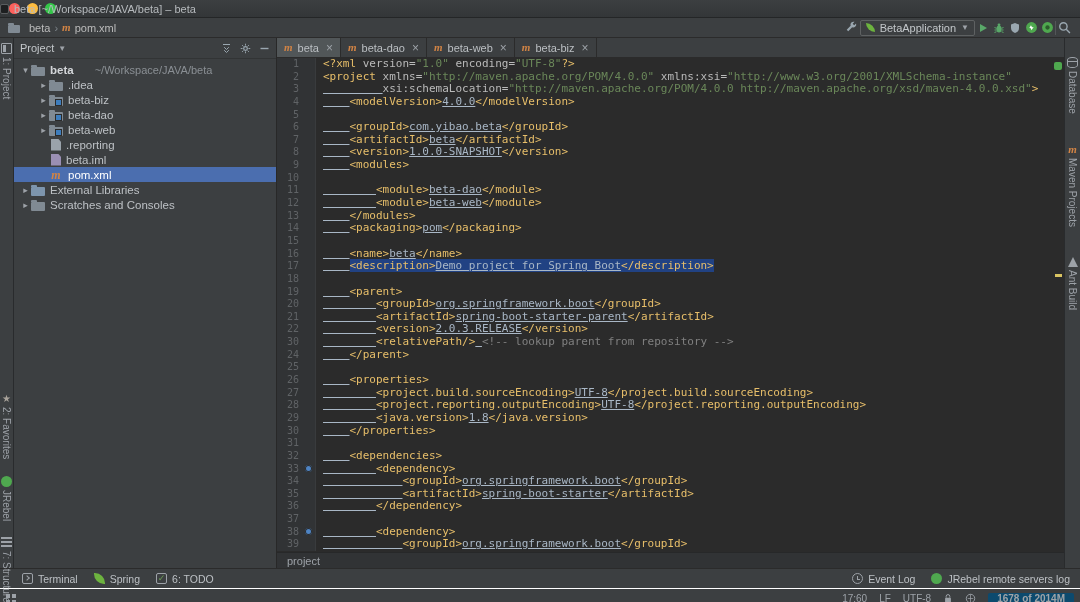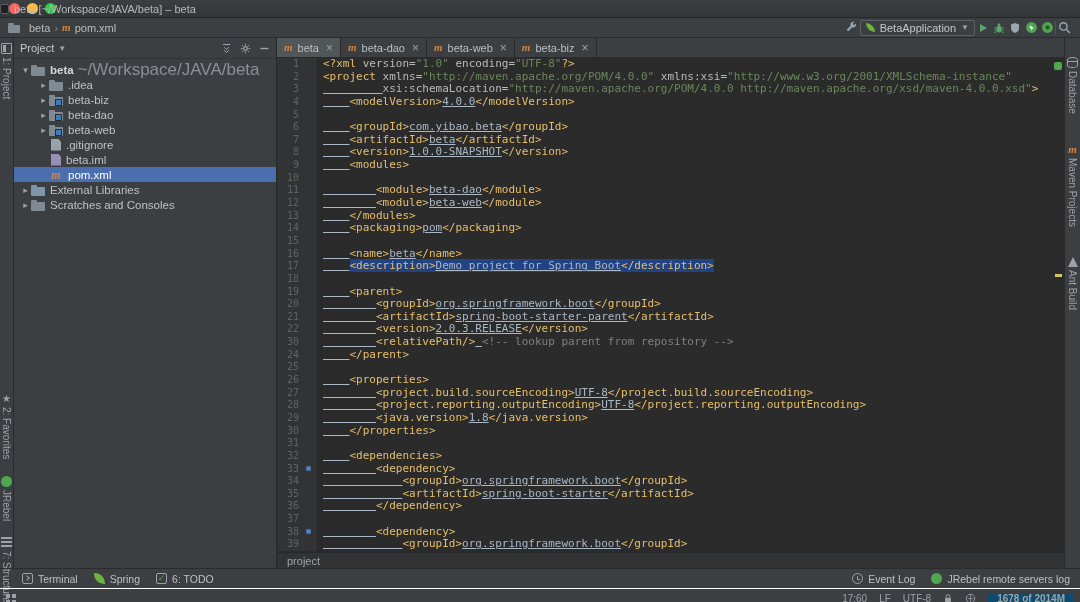--- a/index.html
+++ b/index.html
@@ -71,21 +71,21 @@
   .fic-folder::before, .fic-module::before, .fic-libs::before, .fic-scratch::before {
     content:""; position:absolute; top:-2px; left:0; width:6px; height:2px; background:#808a93; border-radius:1px 1px 0 0; }
   .fic-module::after { content:""; position:absolute; right:1px; bottom:0; width:5px; height:5px; background:#3d7dbd; border:1px solid #2b2b2b; }
   .fic-libs { background:#7d95ad; } .fic-libs::before { background:#7d95ad; }
   .fic-text, .fic-iml { width:10px; height:12px; margin-left:2px; background:#9aa3ab;
     clip-path:polygon(0 0,70% 0,100% 28%,100% 100%,0 100%); }
   .fic-iml { background:#9a8fb4; }
   .fic-maven { text-align:center; font-family:"Liberation Serif",serif; font-style:italic; font-weight:bold; color:#d28445; font-size:12px; line-height:12px; }
   .tlabel { color:#bdc1c5; font-size:11.5px; }
   .tlabel.bold { font-weight:bold; color:#d3d6d9; }
-  .tpath { color:#8a8f94; margin-left:4px; font-size:17px; }
+  .tpath { color:#8a8f94; margin-left:21px; font-size:11px; }
 
   
   .editor { flex:1; display:flex; flex-direction:column; position:relative; min-width:0; }
   .tabbar { height:20px; background:#3c3f41; border-bottom:1px solid #2b2b2b; display:flex; flex:none; }
   .tab { display:flex; align-items:center; gap:5px; padding:0 7px; border-right:1px solid #2b2b2b; color:#bbbfc3; font-size:11px; cursor:default; }
   .tab.active { background:#515658; }
   .tab-close { color:#9da2a8; font-size:12px; margin-left:2px; }
   .lines { flex:1; background:#2b2b2b; overflow:hidden; position:relative; }
   .line { display:flex; height:12.65px; line-height:12.65px; white-space:pre;
     font-family:"DejaVu Sans Mono", monospace; font-size:11px; }
@@ -268,21 +268,21 @@
           <span class="tlabel">beta-dao</span>
         </div>
         <div class="tree-row" style="padding-left: 24px;">
           <span class="chev">▸</span>
           <span class="fic fic-module"></span>
           <span class="tlabel">beta-web</span>
         </div>
         <div class="tree-row" style="padding-left: 24px;">
           <span class="chev"></span>
           <span class="fic fic-text"></span>
-          <span class="tlabel">.gitignore</span>
+          <span class="tlabel">.reporting</span>
         </div>
         <div class="tree-row" style="padding-left: 24px;">
           <span class="chev"></span>
           <span class="fic fic-iml"></span>
           <span class="tlabel">beta.iml</span>
         </div>
         <div class="tree-row selected" style="padding-left: 24px;">
           <span class="chev"></span>
           <span class="fic fic-maven">m</span>
           <span class="tlabel">pom.xml</span>

